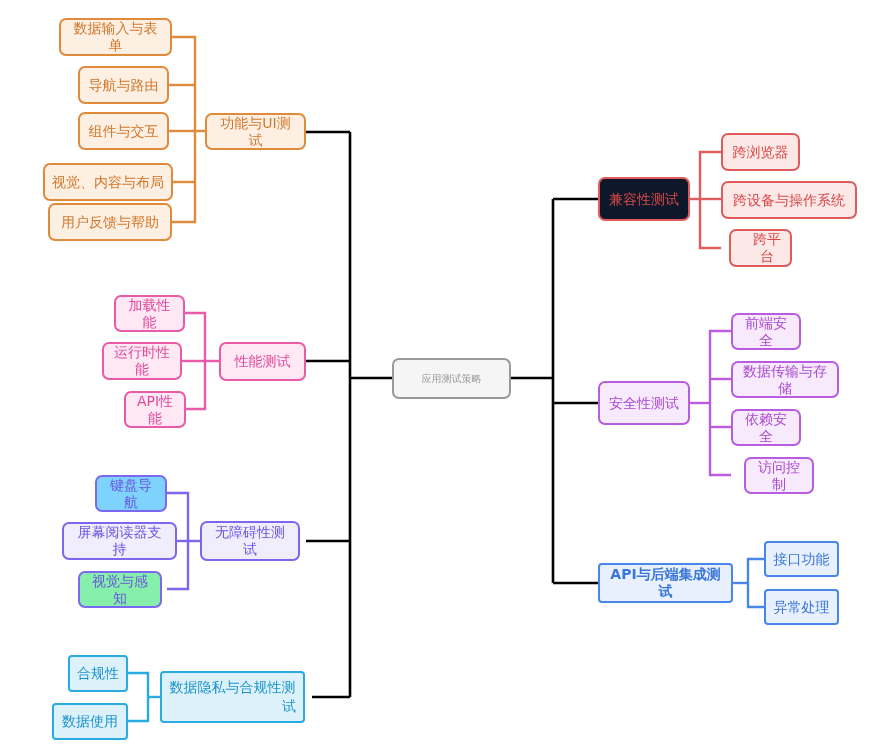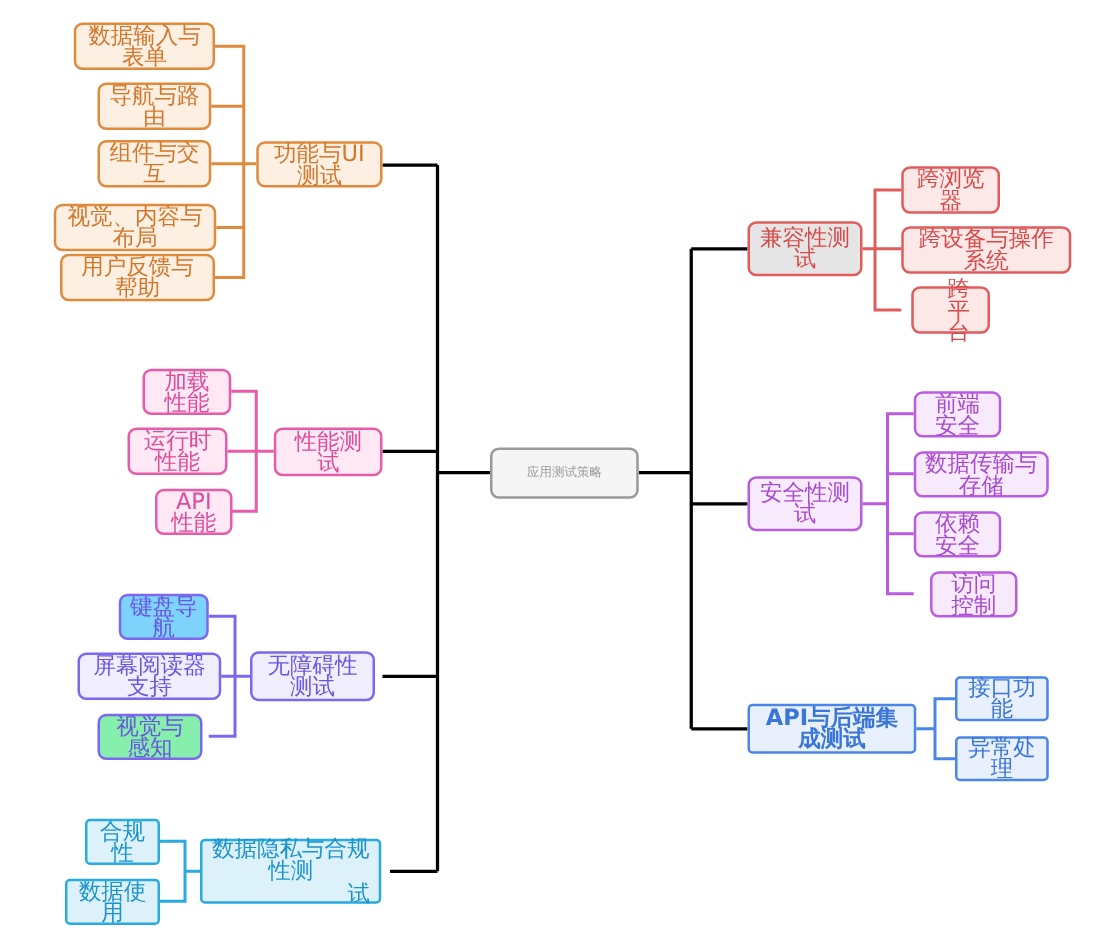--- a/index.html
+++ b/index.html
@@ -14,21 +14,21 @@
   .node{
     position:absolute;
     box-sizing:border-box;
     display:flex;
     align-items:center;
     justify-content:center;
     text-align:center;
     border-width:2px;
     border-style:solid;
     border-radius:7px;
-    font-size:18px;
+    font-size:14px;
     line-height:17px;
     padding:2px 7px;
     white-space:pre-line;
   }
   .node.root{
     border-radius:7px;
     font-size:10px;
   }
   .node.sq{border-radius:4px;}
   .wrap2{
@@ -124,21 +124,21 @@
   <div class="node" style="left:62px;top:522px;width:115px;height:38px;border-color:#7b68ee;background:#f0eefd;color:#6a55e0;">屏幕阅读器支持</div>
   <div class="node" style="left:78px;top:571px;width:84px;height:37px;border-color:#7b68ee;background:#86efac;color:#6a55e0;">视觉与感知</div>
 
   <div class="node sq" style="left:160px;top:671px;width:145px;height:52px;border-color:#29abe2;background:#ddf1fb;color:#1b94cc;flex-direction:column;align-items:stretch;justify-content:center;">
     <span style="display:block;text-align:center;">数据隐私与合规性测</span>
     <span class="wrap2">试</span>
   </div>
   <div class="node sq" style="left:68px;top:655px;width:60px;height:37px;border-color:#29abe2;background:#ddf1fb;color:#1b94cc;">合规性</div>
   <div class="node sq" style="left:52px;top:703px;width:76px;height:37px;border-color:#29abe2;background:#ddf1fb;color:#1b94cc;">数据使用</div>
 
-  <div class="node" style="left:598px;top:177px;width:92px;height:44px;border-color:#e05c5c;background:#e5e5e5;color:#d84a4a;">兼容性测试</div>
+  <div class="node" style="left:598px;top:177px;width:92px;height:44px;border-color:#e05c5c;background:#0f172a;color:#d84a4a;">兼容性测试</div>
   <div class="node" style="left:721px;top:133px;width:79px;height:38px;border-color:#e05c5c;background:#fde8e8;color:#d84a4a;">跨浏览器</div>
   <div class="node" style="left:721px;top:181px;width:136px;height:38px;border-color:#e05c5c;background:#fde8e8;color:#d84a4a;">跨设备与操作系统</div>
   <div class="node" style="left:729px;top:229px;width:63px;height:38px;border-color:#e05c5c;background:#fde8e8;color:#d84a4a;padding-left:20px;">跨平台</div>
 
   <div class="node" style="left:598px;top:381px;width:92px;height:44px;border-color:#b95ce0;background:#f8eafd;color:#a84ad0;">安全性测试</div>
   <div class="node" style="left:731px;top:313px;width:70px;height:37px;border-color:#b95ce0;background:#f8eafd;color:#a84ad0;">前端安全</div>
   <div class="node" style="left:731px;top:361px;width:108px;height:37px;border-color:#b95ce0;background:#f8eafd;color:#a84ad0;">数据传输与存储</div>
   <div class="node" style="left:731px;top:409px;width:70px;height:37px;border-color:#b95ce0;background:#f8eafd;color:#a84ad0;">依赖安全</div>
   <div class="node" style="left:731px;top:457px;width:70px;height:37px;border-color:#b95ce0;background:#f8eafd;color:#a84ad0;margin-left:13px;">访问控制</div>
 

